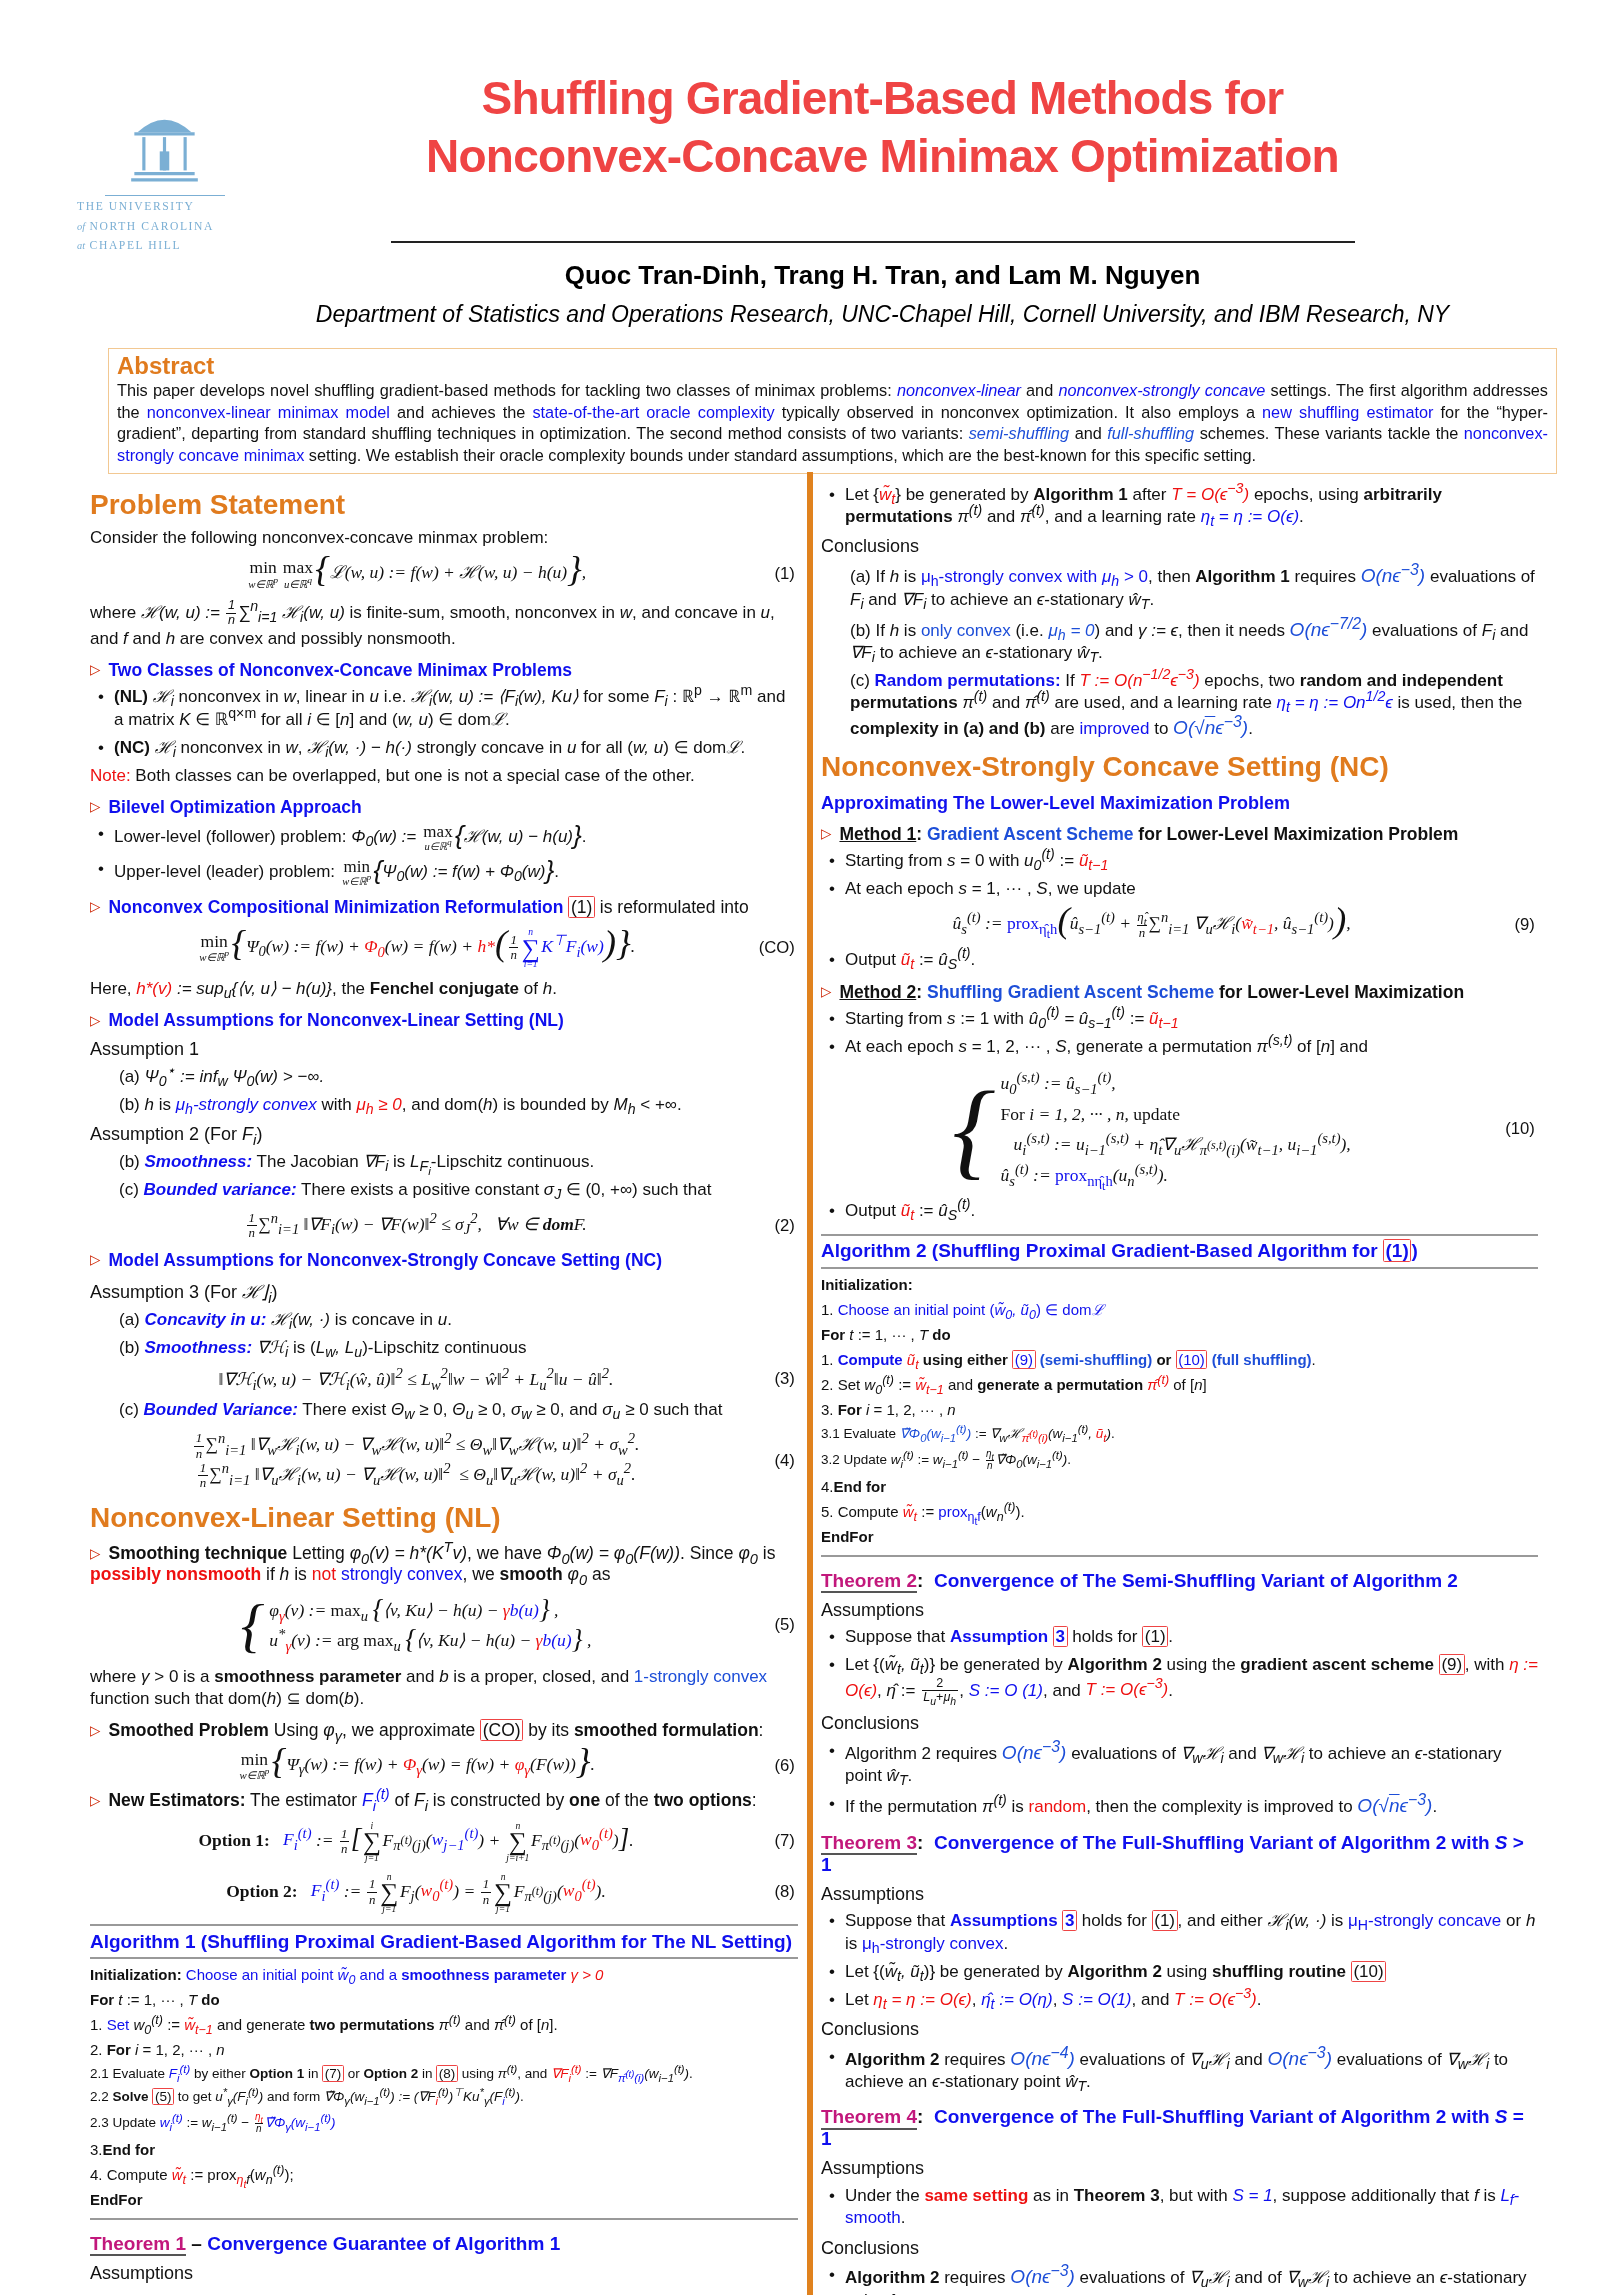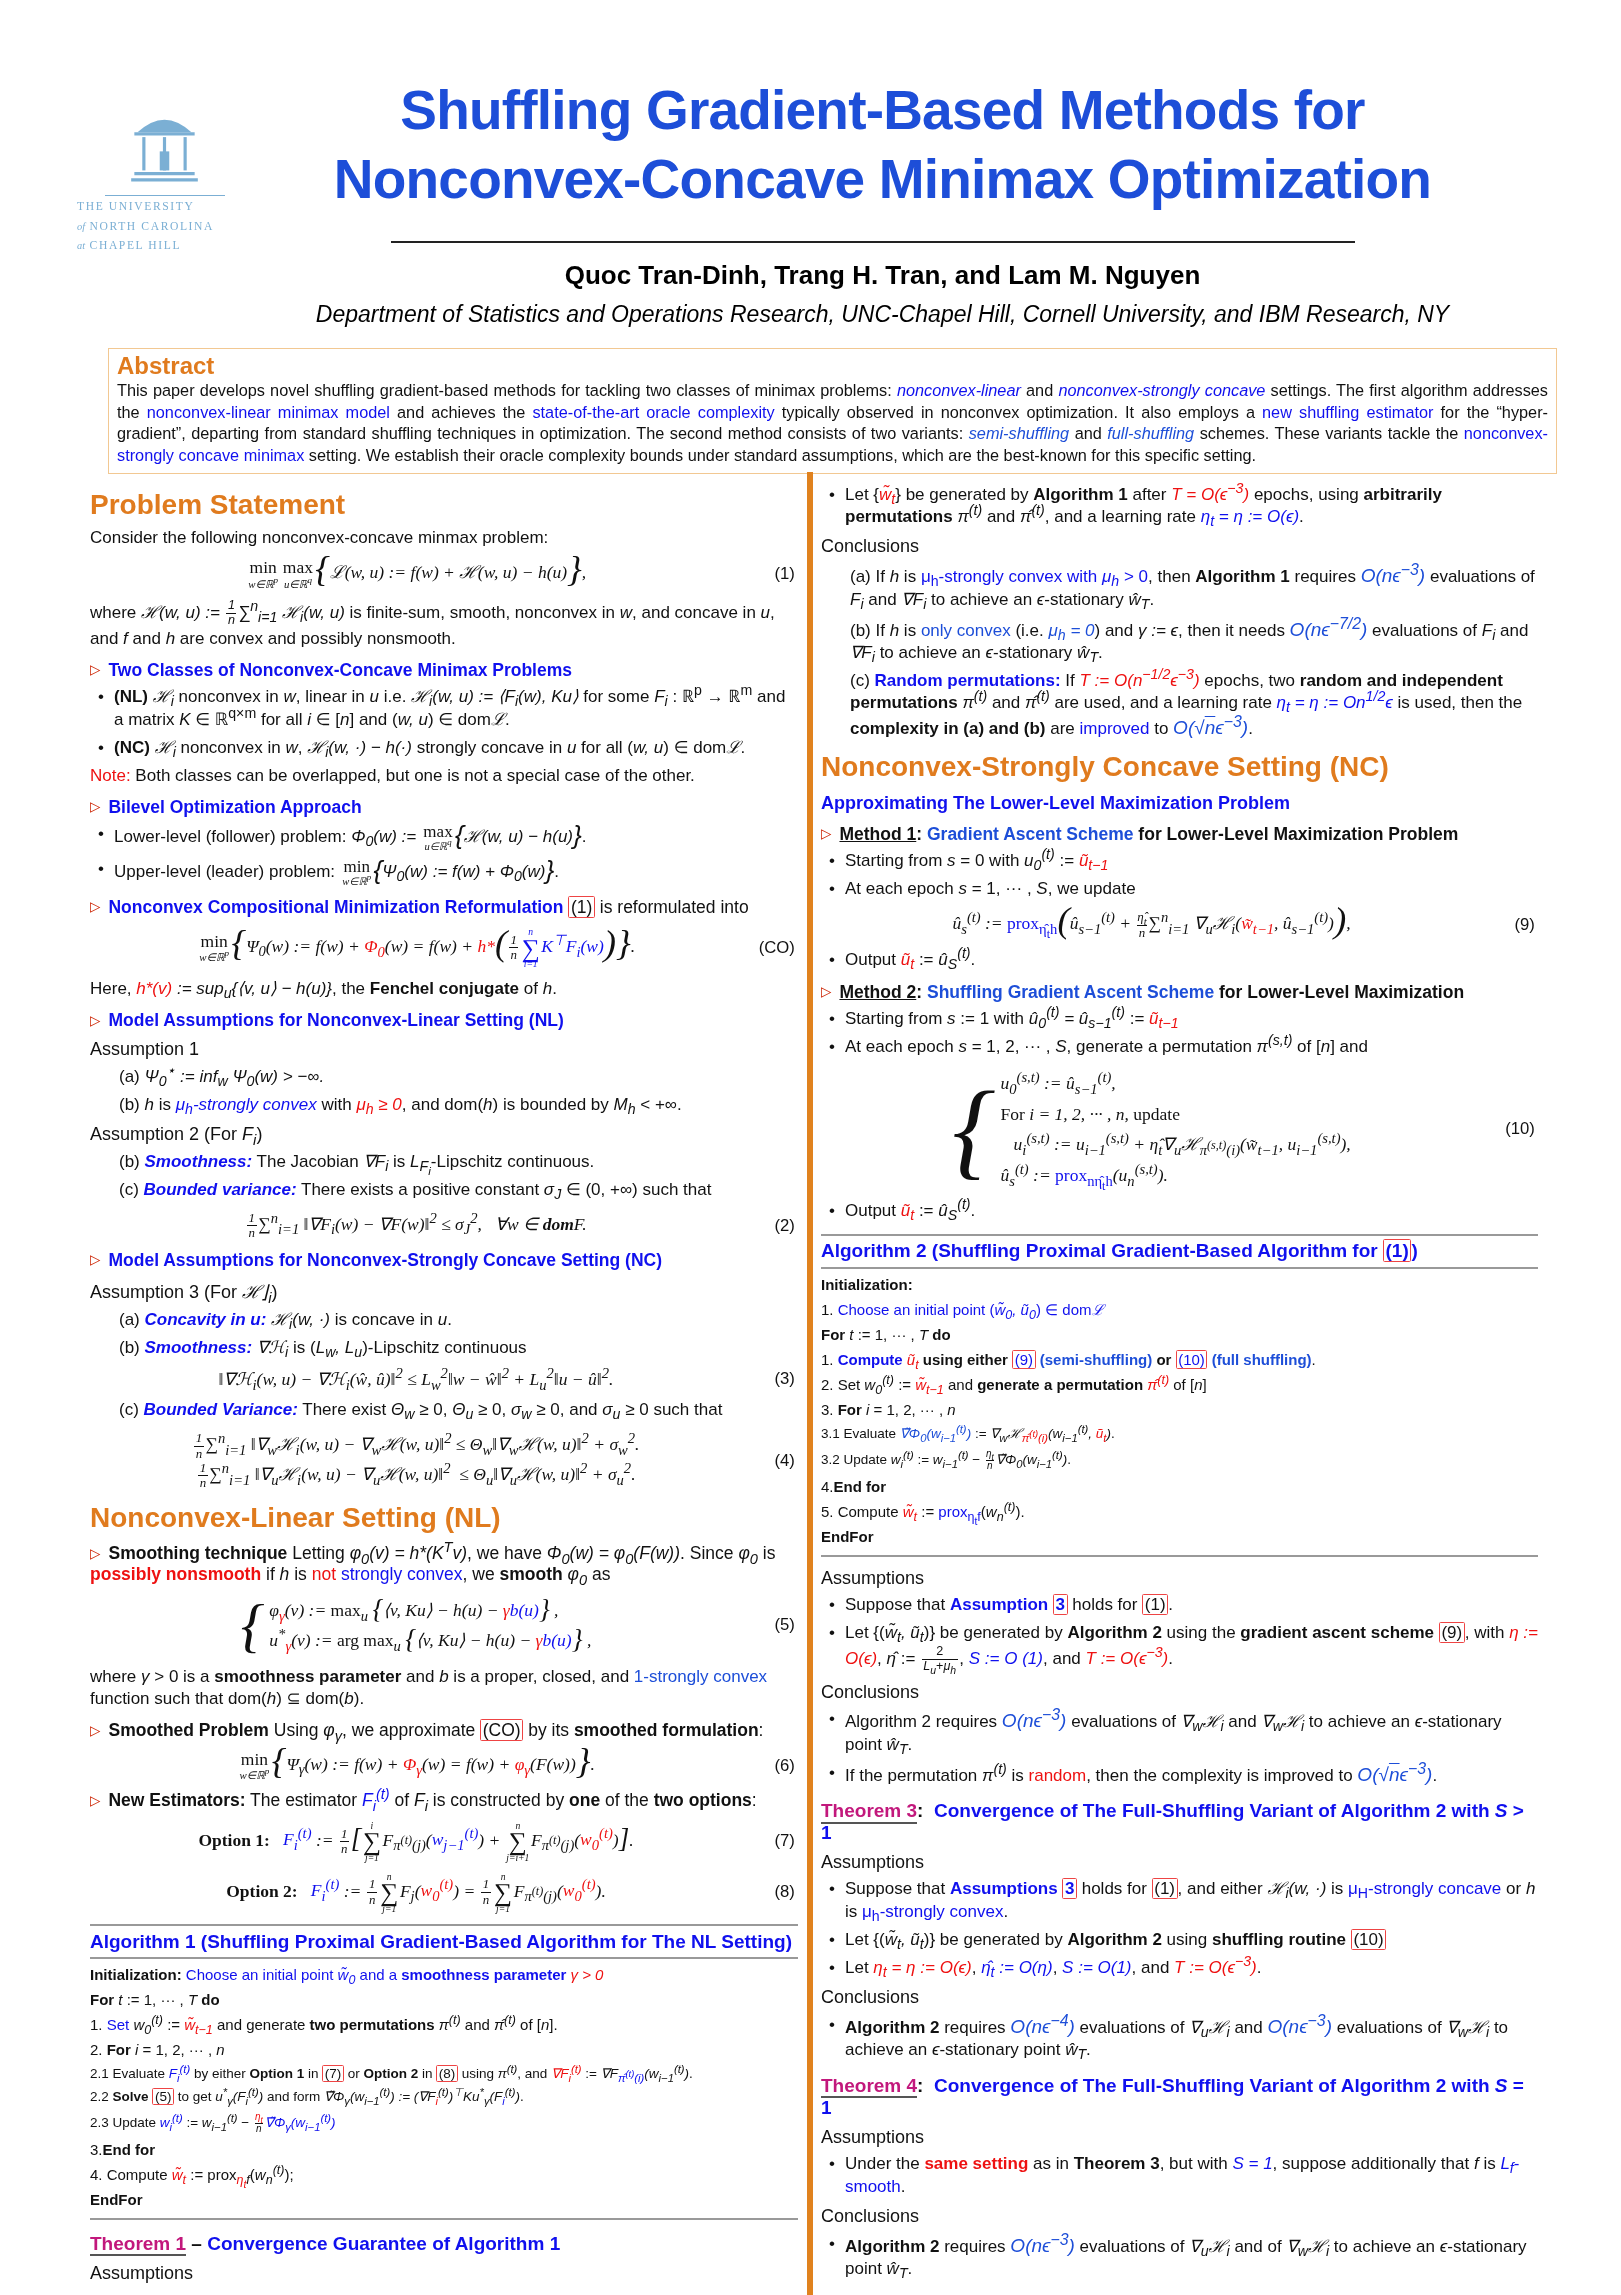--- a/index.html
+++ b/index.html
@@ -4,22 +4,22 @@
 <style>
   html,body{margin:0;padding:0;}
   body{width:1622px;height:2295px;background:#ffffff;overflow:hidden;position:relative;
        font-family:"Liberation Sans",sans-serif;color:#111;}
   
   .logo{position:absolute;left:77px;top:105px;width:175px;}
   .logo svg{display:block;margin:0 auto;}
   .logo .uline{font-family:"Liberation Serif",serif;color:#7BAFD4;font-size:11.6px;
                letter-spacing:1.6px;line-height:1.25;margin-top:4.8px;}
   .logo .uline i{font-size:10.4px;letter-spacing:0;}
-  .title{position:absolute;left:239px;right:96px;top:76px;text-align:center;
-         font-weight:bold;font-size:55px;line-height:1.26;letter-spacing:-0.8px;color:#1d4ed8;}
+  .title{position:absolute;left:239px;right:96px;top:70px;text-align:center;
+         font-weight:bold;font-size:46px;line-height:1.26;letter-spacing:-0.8px;color:#ef4444;}
   .title-rule{position:absolute;left:391px;top:241px;width:964px;height:0;border-top:2.4px solid #222;}
   .authors{position:absolute;left:239px;right:96px;top:260px;text-align:center;
            font-weight:bold;font-size:26px;color:#000;}
   .affil{position:absolute;left:239px;right:96px;top:301px;text-align:center;
          font-style:italic;font-size:23px;color:#000;}
   
   .abstract{position:absolute;left:108px;top:348px;width:1431px;border:1.6px solid #f2c892;
             padding:3.2px 8px 6.4px 8px;background:#fff;}
   .abstract .ah{color:#e07b1e;font-weight:bold;font-size:24px;}
   .abstract .ab{font-size:16.3px;line-height:1.32;text-align:justify;}
@@ -245,20 +245,21 @@
     <div class="alg alg1">3. <b>For</b> <i>i</i> = 1, 2, ··· , <i>n</i></div>
     <div class="alg alg2">3.1 Evaluate <i class="m">∇̃Φ<sub>0</sub>(w<sub>i−1</sub><sup>(t)</sup>)</i> := <i>∇<sub>w</sub>ℋ<sub class="r">π̂<sup>(t)</sup>(i)</sub>(w<sub>i−1</sub><sup>(t)</sup>, <span class="r">ũ<sub>t</sub></span>)</i>.</div>
     <div class="alg alg2">3.2 Update <i>w<sub>i</sub><sup>(t)</sup></i> := <i>w<sub>i−1</sub><sup>(t)</sup></i> − <span class="fr">
         <span><i>η<sub>t</sub></i></span>
         <span><i>n</i></span>
       </span><i>∇̃Φ<sub>0</sub>(w<sub>i−1</sub><sup>(t)</sup>)</i>.</div>
     <div class="alg alg1">4.<b>End for</b></div>
     <div class="alg alg1">5. Compute <i class="r">w̃<sub>t</sub></i> := <span class="b">prox<sub>η<sub>t</sub>f</sub></span>(<i>w<sub>n</sub><sup>(t)</sup></i>).</div>
     <div class="alg alg0"><b>EndFor</b></div>
     <div class="rulex"></div>
+    <div class="thm"><span class="thm-label">Theorem 2</span>: &nbsp;<span class="b">Convergence of The Semi-Shuffling Variant of Algorithm 2</span></div>
     <div class="h3b">Assumptions</div>
     <div class="li"><span class="blt">•</span>Suppose that <b class="b">Assumption <span class="bx">3</span></b> holds for <span class="bx">(1)</span>.</div>
     <div class="li"><span class="blt">•</span>Let {(<i>w̃<sub>t</sub>, ũ<sub>t</sub></i>)} be generated by <b>Algorithm 2</b> using the <b>gradient ascent scheme</b> <span class="bx">(9)</span>, with <i class="r">η := O(ϵ)</i>, <i>η̂</i> := <span class="fr">
         <span>2</span>
         <span><i>L<sub>u</sub></i>+<i>μ<sub>h</sub></i></span>
       </span>, <i class="b">S := O (1)</i>, and <i class="r">T := O(ϵ<sup>−3</sup>)</i>.</div>
     <div class="h3b">Conclusions</div>
     <div class="li"><span class="blt">•</span>Algorithm 2 requires <i class="m big">O(nϵ<sup>−3</sup>)</i> evaluations of <i>∇<sub>w</sub>ℋ<sub>i</sub></i> and <i>∇<sub>w</sub>ℋ<sub>i</sub></i> to achieve an <i>ϵ</i>-stationary point <i>ŵ<sub>T</sub></i>.</div>
     <div class="li"><span class="blt">•</span>If the permutation <i>π<sup>(t)</sup></i> is <span class="r">random</span>, then the complexity is improved to <i class="m big">O(√<span class="ov">n</span>ϵ<sup>−3</sup>)</i>.</div>
     <div class="thm"><span class="thm-label">Theorem 3</span>: &nbsp;<span class="b">Convergence of The Full-Shuffling Variant of Algorithm 2 with <i>S</i> &gt; 1</span></div>

